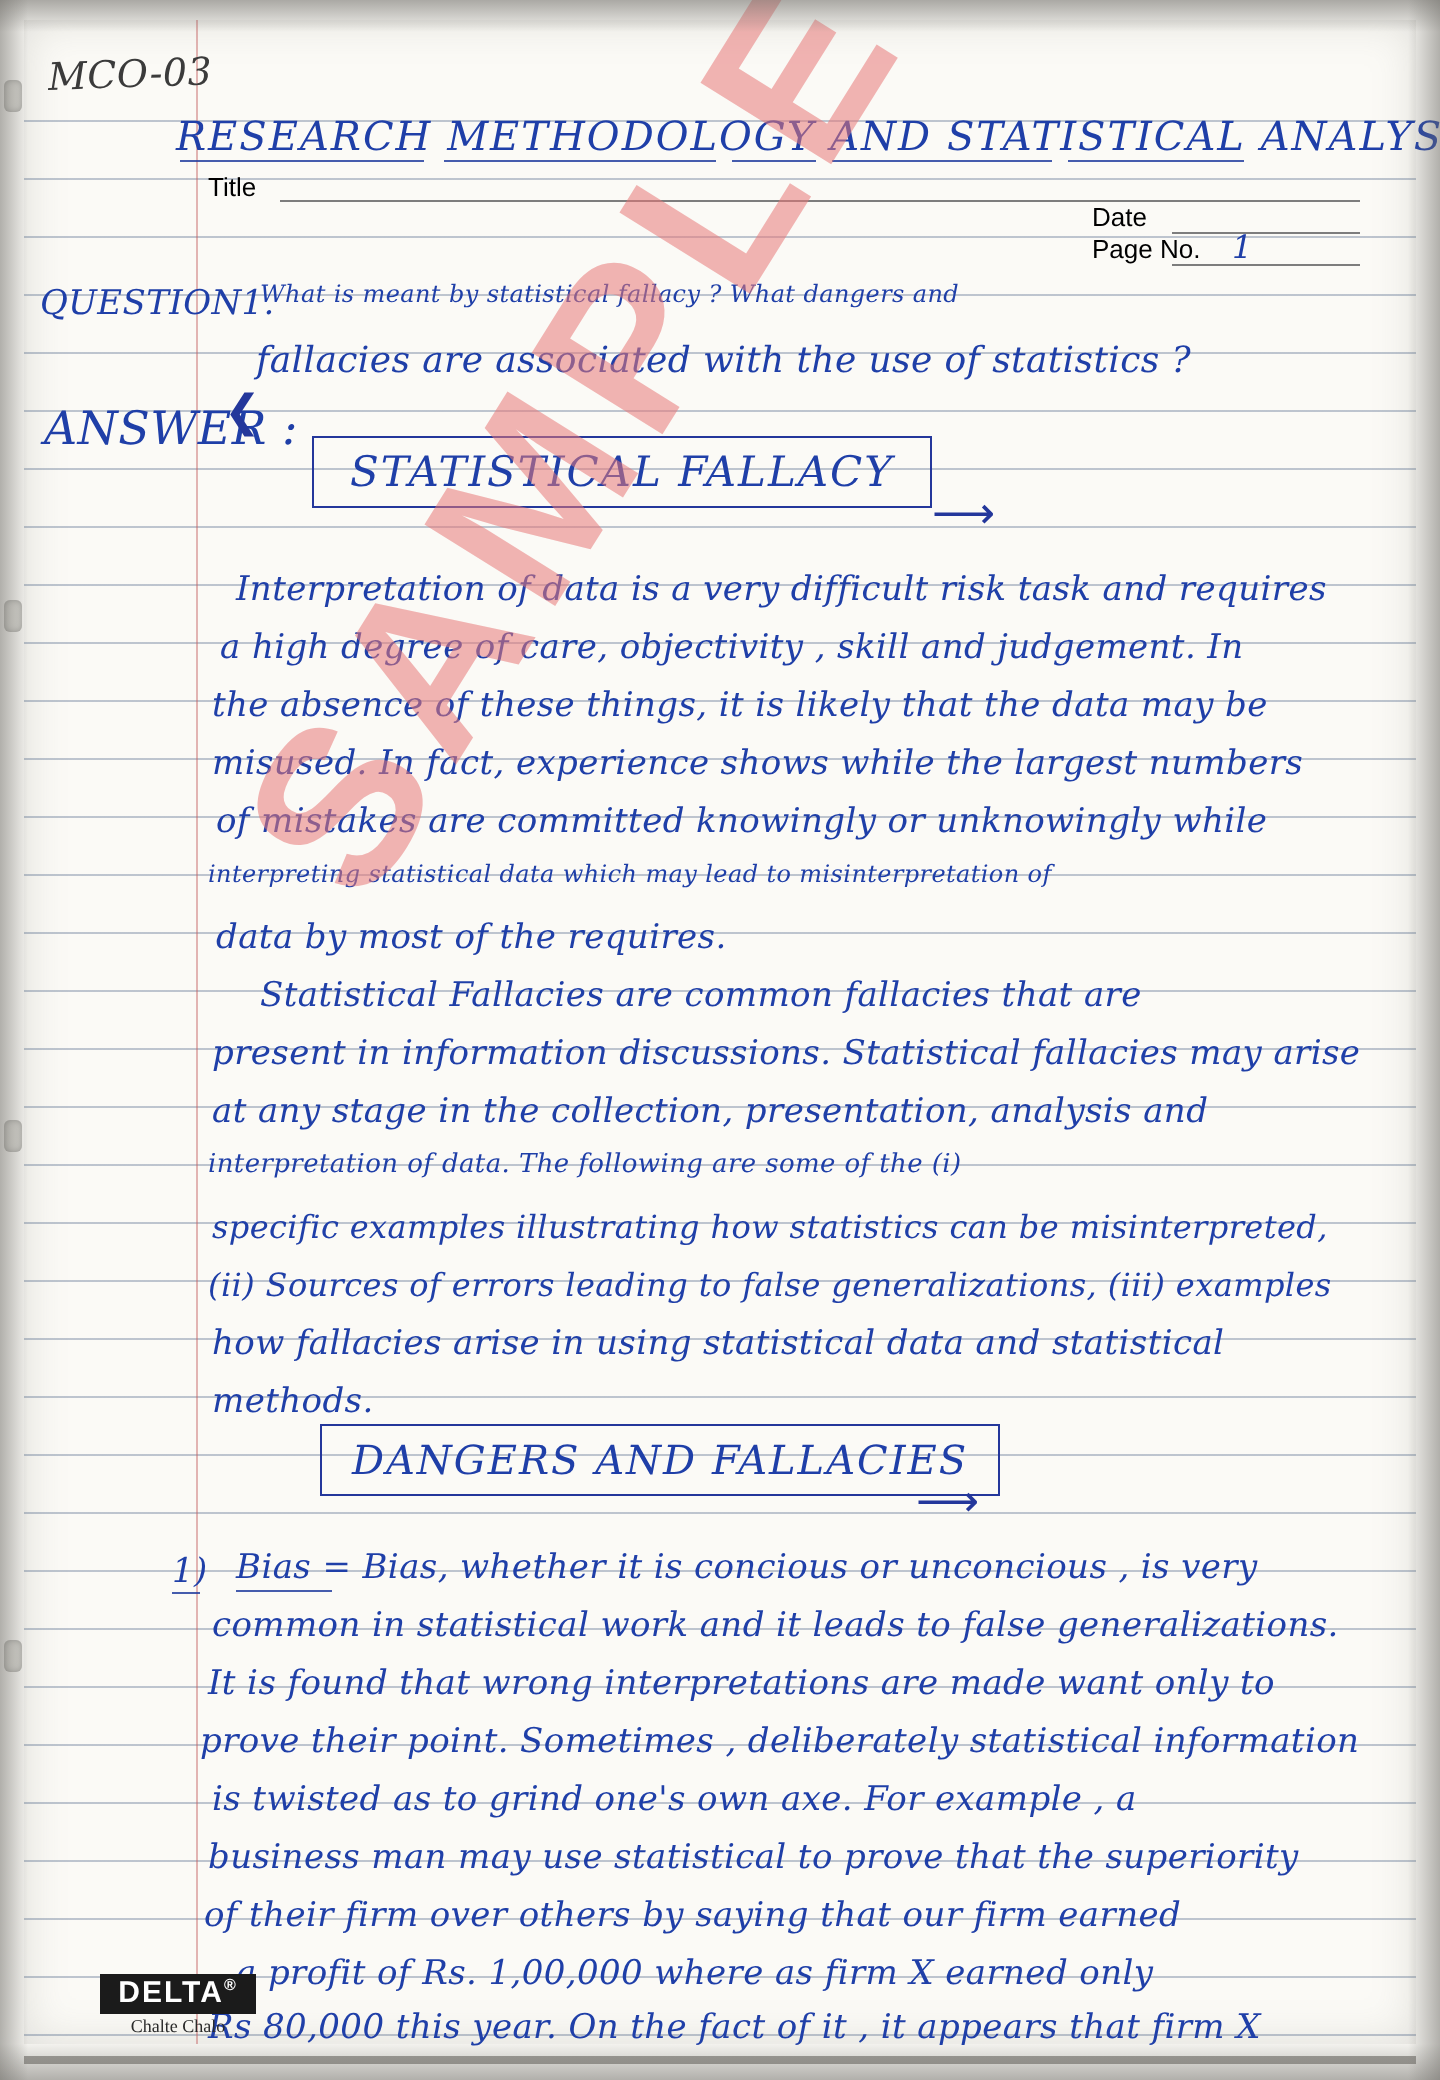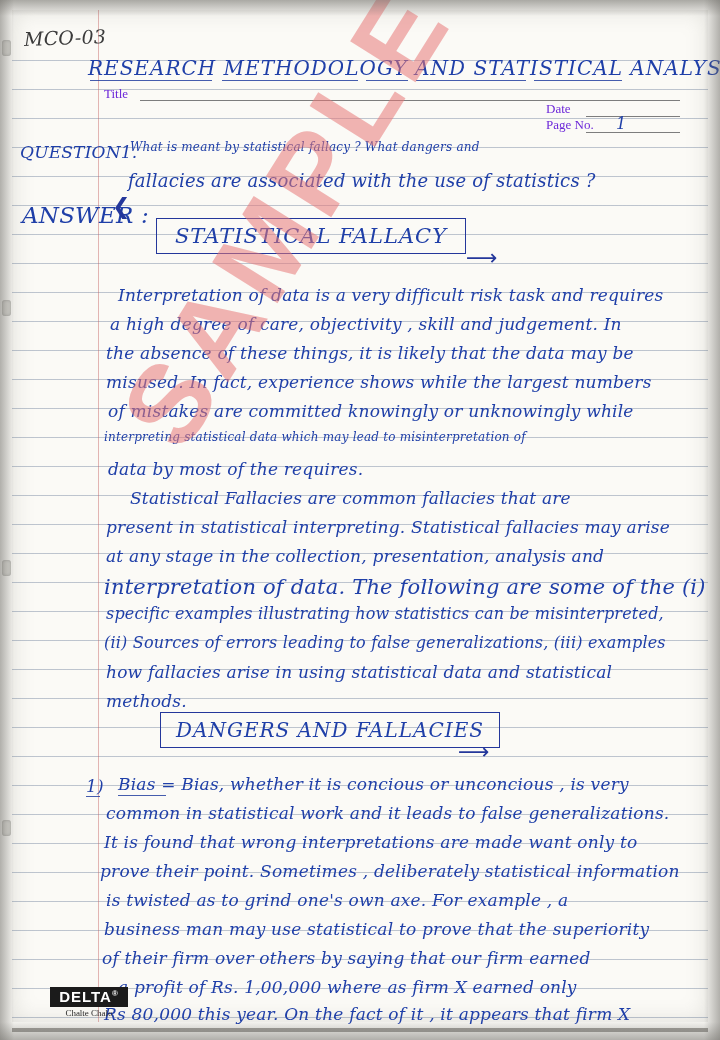--- a/index.html
+++ b/index.html
@@ -91,22 +91,22 @@
     font-style: italic;
     white-space: nowrap;
     letter-spacing: .2px;
     transform-origin: left center;
   }
   .hw.pencil { color: #3b3b3b; }
 
   
   .printed {
     position: absolute;
-    color: #6d28d9;
-    font-family: Liberation Serif, serif;
+    color: #000000;
+    font-family: Liberation Sans, sans-serif;
     font-size: 13px;
   }
   .printed-line {
     position: absolute;
     height: 1px;
     background: #7d7d7d;
   }
 
   
   .uline {
@@ -235,23 +235,23 @@
 
   <div class="hw" style="left:118px; top:285px; font-size:17px;">Interpretation of data is a very difficult risk task and requires</div>
   <div class="hw" style="left:110px; top:314px; font-size:17px;">a high degree of care, objectivity , skill and judgement. In</div>
   <div class="hw" style="left:106px; top:343px; font-size:17px;">the absence of these things, it is likely that the data may be</div>
   <div class="hw" style="left:106px; top:372px; font-size:17px;">misused. In fact, experience shows while the largest numbers</div>
   <div class="hw" style="left:108px; top:401px; font-size:17px;">of mistakes are committed knowingly or unknowingly while</div>
   <div class="hw" style="left:104px; top:430px; font-size:12px;">interpreting statistical data which may lead to misinterpretation of</div>
   <div class="hw" style="left:108px; top:459px; font-size:17px;">data by most of the requires.</div>
 
   <div class="hw" style="left:130px; top:488px; font-size:17px;">Statistical Fallacies are common fallacies that are</div>
-  <div class="hw" style="left:106px; top:517px; font-size:17px;">present in statistical interpreting. Statistical fallacies may arise</div>
+  <div class="hw" style="left:106px; top:517px; font-size:17px;">present in information discussions. Statistical fallacies may arise</div>
   <div class="hw" style="left:106px; top:546px; font-size:17px;">at any stage in the collection, presentation, analysis and</div>
-  <div class="hw" style="left:104px; top:575px; font-size:21px;text-align:center;">interpretation of data. The following are some of the (i)</div>
+  <div class="hw" style="left:104px; top:575px; font-size:13px;text-align:center;">interpretation of data. The following are some of the (i)</div>
   <div class="hw" style="left:106px; top:604px; font-size:16px;">specific examples illustrating how statistics can be misinterpreted,</div>
   <div class="hw" style="left:104px; top:633px; font-size:16px;">(ii) Sources of errors leading to false generalizations, (iii) examples</div>
   <div class="hw" style="left:106px; top:662px; font-size:17px;">how fallacies arise in using statistical data and statistical</div>
   <div class="hw" style="left:106px; top:691px; font-size:17px;">methods.</div>
 
   <div class="boxhead" style="left:116px; top:712px; width:338px; height:34px; font-size:20px;margin-left:44px;">DANGERS  AND  FALLACIES</div>
   <div class="arrow" style="left:458px; top:741px;">⟶</div>
 
   <div class="hw" style="left:86px; top:776px; font-size:17px;">1)</div>
   <div class="uline" style="left:86px; top:796px; width:14px;"></div>

